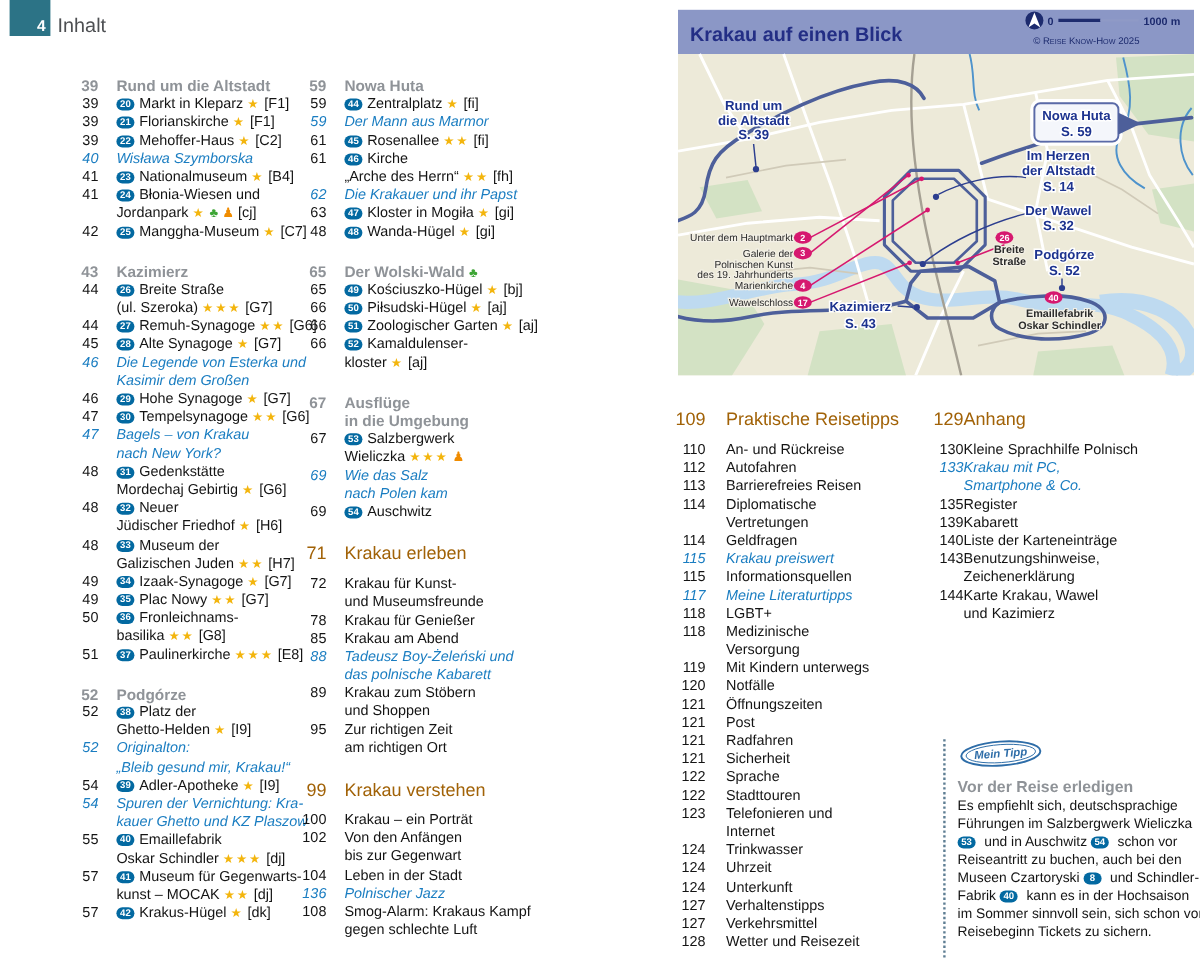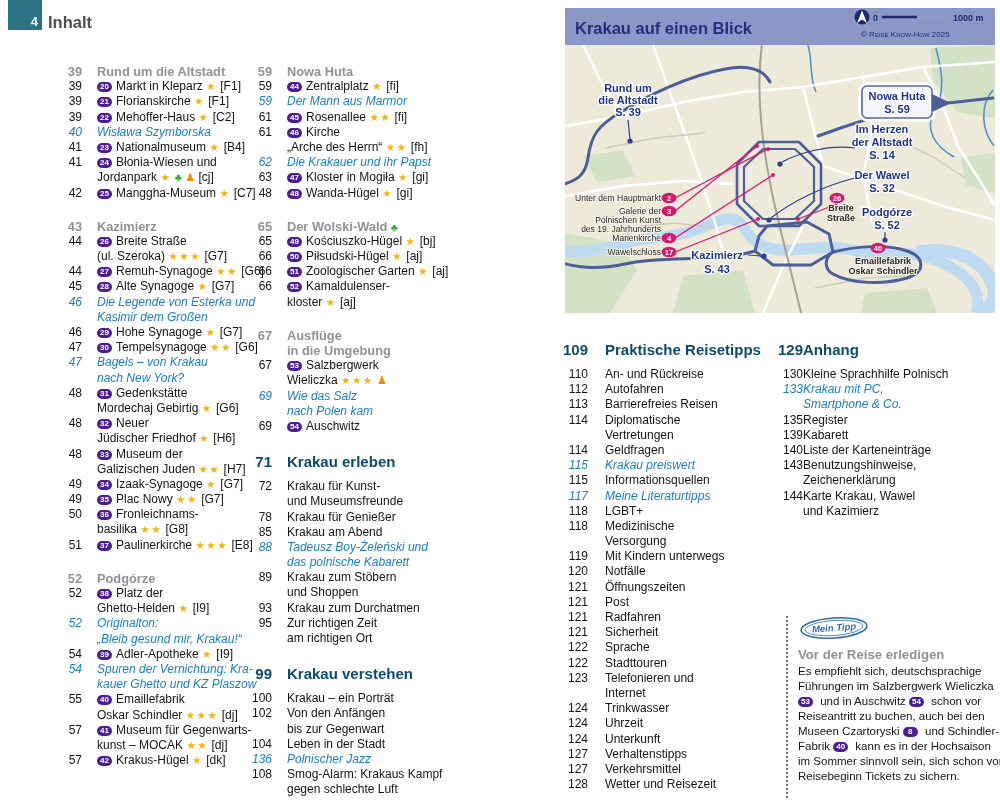--- a/index.html
+++ b/index.html
@@ -5,42 +5,42 @@
   html,body{margin:0;padding:0}
   body{
     width:1000px;height:800px;position:relative;overflow:hidden;
     background:#ffffff;color:#141414;
     font-family:"Liberation Sans","DejaVu Sans",sans-serif;
   }
   
   .corner{position:absolute;left:8px;top:0;width:34px;height:30px;background:#2c7386;
     color:#fff;font-weight:700;font-size:13px;display:flex;align-items:flex-end;justify-content:flex-end;
     padding:0 4px 1px 0;box-sizing:border-box}
-  .pagetitle{position:absolute;left:48px;top:13px;margin:0;font-size:16.5px;font-weight:700;color:#4d4f52}
+  .pagetitle{position:absolute;left:48px;top:13px;margin:0;font-size:16.5px;font-weight:400;color:#4d4f52}
   
   .toc-col{position:absolute}
   #col1{left:58px;top:64px;width:237px}
   #col2{left:248px;top:64px;width:268px}
   #col3{left:556px;top:340px;width:220px}
   #col4{left:776px;top:340px;width:222px}
   .gap{height:18px}
   .gap2{height:8px}
   .row{display:flex;align-items:flex-start}
   .num{flex:none;text-align:right}
   #col1 .num,#col2 .num{width:24px;margin-right:15px}
   #col3 .num{width:32px;margin-right:17px}
   #col4 .num{width:27px;}
   .tl{height:15.2px;line-height:15.2px;font-size:12px;white-space:nowrap}
   .row.h{color:#8f9398;font-weight:700}
   .row.h .tl{font-size:12.8px}
-  .row.H{color:#0c4a6e;font-weight:700}
+  .row.H{color:#a16207;font-weight:400}
   .row.H .tl{font-size:15px;height:19px;line-height:19px}
   .row.i{color:#1a7dc1;font-style:italic}
   .row.i .num{color:#1a7dc1}
-  .badge{display:inline-block;background:#4c1d95;color:#fff;border-radius:8px;
+  .badge{display:inline-block;background:#0369a1;color:#fff;border-radius:8px;
     font-size:8px;font-weight:700;font-style:normal;line-height:10px;height:10px;min-width:11px;
     padding:0 2px;text-align:center;vertical-align:1px;margin-right:4px}
   .stars{color:#f3b50d;font-size:10.5px;letter-spacing:1.5px;font-style:normal}
   .tree{color:#3da535;font-size:11px;font-style:normal}
   .pers{color:#f08c00;font-size:11px;font-style:normal}
   
   #map{position:absolute;left:565px;top:8px;width:430px;height:305px}
   
   #tip{position:absolute;left:786px;top:616px;width:206px;min-height:182px;
     border-left:2px dotted #5e7e93;padding-left:10px}
@@ -408,26 +408,20 @@
       </div>
     </div>
     <div class="row e">
       <span class="num tl">89</span>
       <div>
         <div class="tl">Krakau zum Stöbern</div>
         <div class="tl">und Shoppen</div>
       </div>
     </div>
     <div class="row e">
-      <span class="num tl">93</span>
-      <div>
-        <div class="tl">Krakau zum Durchatmen</div>
-      </div>
-    </div>
-    <div class="row e">
       <span class="num tl">95</span>
       <div>
         <div class="tl">Zur richtigen Zeit</div>
         <div class="tl">am richtigen Ort</div>
       </div>
     </div>
     <div class="gap"></div>
     <div class="row H">
       <span class="num tl">99</span>
       <div>

